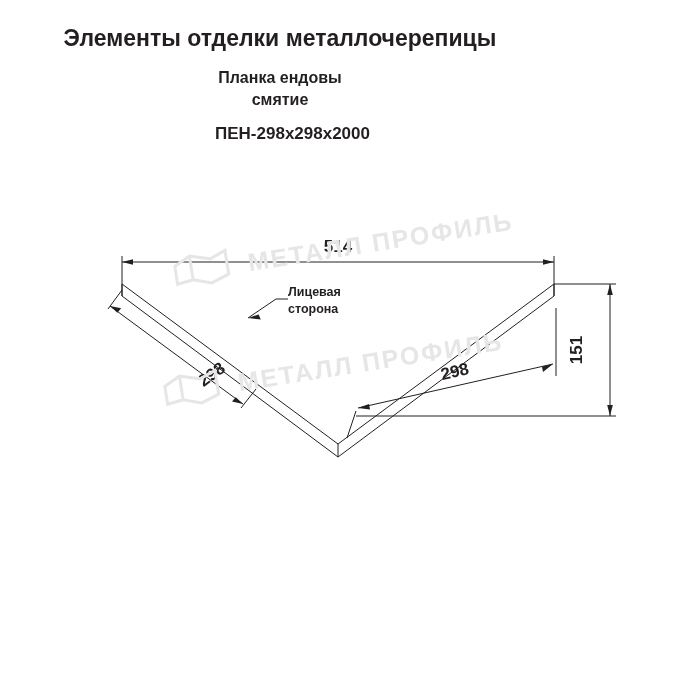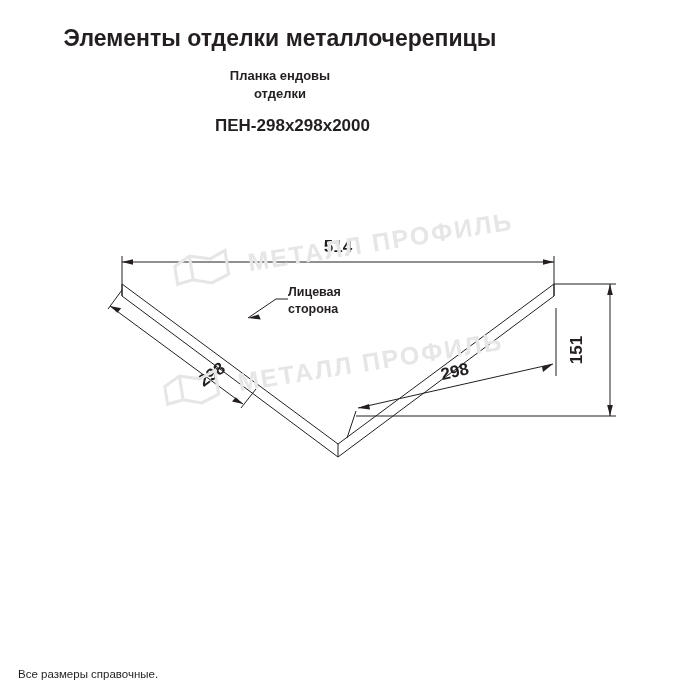--- a/index.html
+++ b/index.html
@@ -28,21 +28,21 @@
     margin: 0;
     padding-top: 26px;
     font-size: 23px;
     font-weight: bold;
     letter-spacing: 0px;
     line-height: 1.1;
   }
   .title-sub {
     margin: 0;
     padding-top: 16px;
-    font-size: 13px;
+    font-size: 16px;
     font-weight: bold;
     line-height: 1.35;
   }
   .title-code {
     margin: 0;
     padding-top: 14px;
     font-size: 17px;
     font-weight: bold;
     padding-left: 25px;
   }
@@ -104,21 +104,21 @@
     white-space: nowrap;
   }
 </style>
 </head>
 <body>
 
 <div class="header">
   <h1 class="title-main">Элементы отделки металлочерепицы</h1>
   <p class="title-sub">
     <span>Планка ендовы</span><br>
-    <span>отделки</span>
+    <span>смятие</span>
   </p>
   <p class="title-code">ПЕН-298х298х2000</p>
 </div>
 
 <div class="drawing">
   <svg width="700" height="400" viewBox="0 0 700 400" xmlns="http://www.w3.org/2000/svg">
     <g fill="none" stroke="#231f20" stroke-width="1" stroke-linejoin="miter" stroke-linecap="butt">
 
       <path d="M 122 104 L 338 264 L 554 104"></path>
 
@@ -189,14 +189,13 @@
   <svg width="62" height="40" viewBox="0 0 62 40">
     <g fill="none" stroke="#e6e6e6" stroke-width="3">
       <path d="M4 30 L4 12 L20 4 L40 10 L56 4 L56 28 L38 34 L20 28 Z"></path>
       <path d="M20 4 L20 28"></path>
     </g>
   </svg>
   <span class="wm-text">МЕТАЛЛ ПРОФИЛЬ</span>
 </div>
 
 <div class="footer">
-  <div>Все размеры справочные.</div>
 </div>
 
 </body></html>

